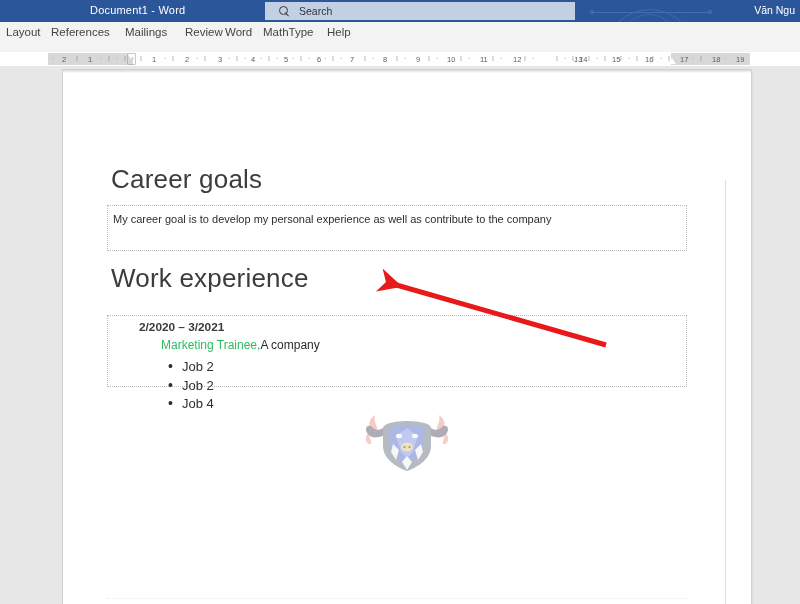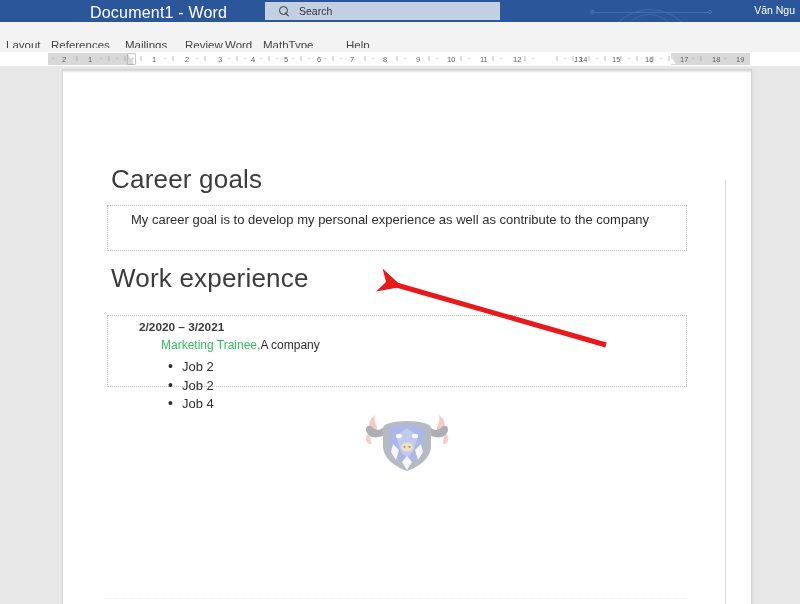--- a/index.html
+++ b/index.html
@@ -14,25 +14,25 @@
   #app { position: relative; width: 800px; height: 604px; }
 
   
   .titlebar {
     position: absolute; left: 0; top: 0; width: 800px; height: 22px;
     background: #2b579a;
     overflow: hidden;
   }
   .title-text {
     position: absolute; left: 90px; top: 4px;
-    font-size: 16px; color: #ffffff; letter-spacing: .2px;
+    font-size: 11px; color: #ffffff; letter-spacing: .2px;
     white-space: nowrap;
   }
   .search-box {
-    position: absolute; left: 265px; top: 2px; width: 235px; height: 18px;
+    position: absolute; left: 265px; top: 2px; width: 310px; height: 18px;
     background: #c3cfe2; border: none;
     display: flex; align-items: center;
   }
   .search-icon {
     margin-left: 14px; width: 11px; height: 11px;
     display: inline-block; position: relative; flex: 0 0 auto;
   }
   .search-icon::before {
     content: ""; position: absolute; left: 0; top: 0;
     width: 7px; height: 7px; border: 1.2px solid #3a3a3a; border-radius: 50%;
@@ -66,21 +66,21 @@
     position: absolute; right: 5px; top: 4px;
     font-size: 10.5px; color: #ffffff; white-space: nowrap;
   }
 
   
   .ribbon-tabs {
     position: absolute; left: 0; top: 22px; width: 800px; height: 26px;
     background: #f3f3f3;
   }
   .ribbon-tabs .tab {
-    position: absolute; top: 17px;
+    position: absolute; top: 4px;
     font-size: 11.5px; color: #444444; white-space: nowrap;
     padding: 0 2px;
   }
 
   
   .ribbon-body {
     position: absolute; left: 0; top: 48px; width: 800px; height: 6px;
     background: #f3f3f3; border-bottom: 1px solid #e2e2e2;
   }
 
@@ -153,22 +153,22 @@
   #heading-work   { left: 48px; top: 193px; }
 
   .cc-box {
     position: absolute;
     border: 1px dotted #bdbdbd;
   }
   #cc-para { left: 44px; top: 135px; width: 580px; height: 46px; }
   #cc-work { left: 44px; top: 245px; width: 580px; height: 72px; }
 
   .para-text {
-    position: absolute; left: 68px; top: 139px; width: 555px;
-    font-size: 13px; color: #2d2d2d; line-height: 21px;
+    position: absolute; left: 50px; top: 139px; width: 555px;
+    font-size: 11px; color: #2d2d2d; line-height: 21px;
   }
 
   .job-date {
     position: absolute; left: 76px; top: 250px;
     font-size: 11.8px; font-weight: bold; color: #3a3a3a; white-space: nowrap;
   }
   .job-title-line {
     position: absolute; left: 98px; top: 268px;
     font-size: 12px; white-space: nowrap;
   }
@@ -239,21 +239,21 @@
     <div class="user-name">Văn Ngu</div>
   </div>
 
   <div class="ribbon-tabs" id="ribbon-tabs">
       <div class="tab" style="left: 4px;">Layout</div>
       <div class="tab" style="left: 49px;">References</div>
       <div class="tab" style="left: 123px;">Mailings</div>
       <div class="tab" style="left: 183px;">Review</div>
       <div class="tab" style="left: 223px;">Word</div>
       <div class="tab" style="left: 261px;">MathType</div>
-      <div class="tab" style="left: 325px; margin-left: 19px;">Help</div>
+      <div class="tab" style="left: 325px;">Help</div>
     </div>
   <div class="ribbon-body"></div>
 
   <div class="ruler">
     <div class="ruler-margin left"></div>
     <div class="ruler-margin right"></div>
     <div class="ruler-marks" id="ruler-marks">
         <span style="left: 62px;">2</span>
         <span style="left: 88px;">1</span>
         <span style="left: 152px;">1</span>

